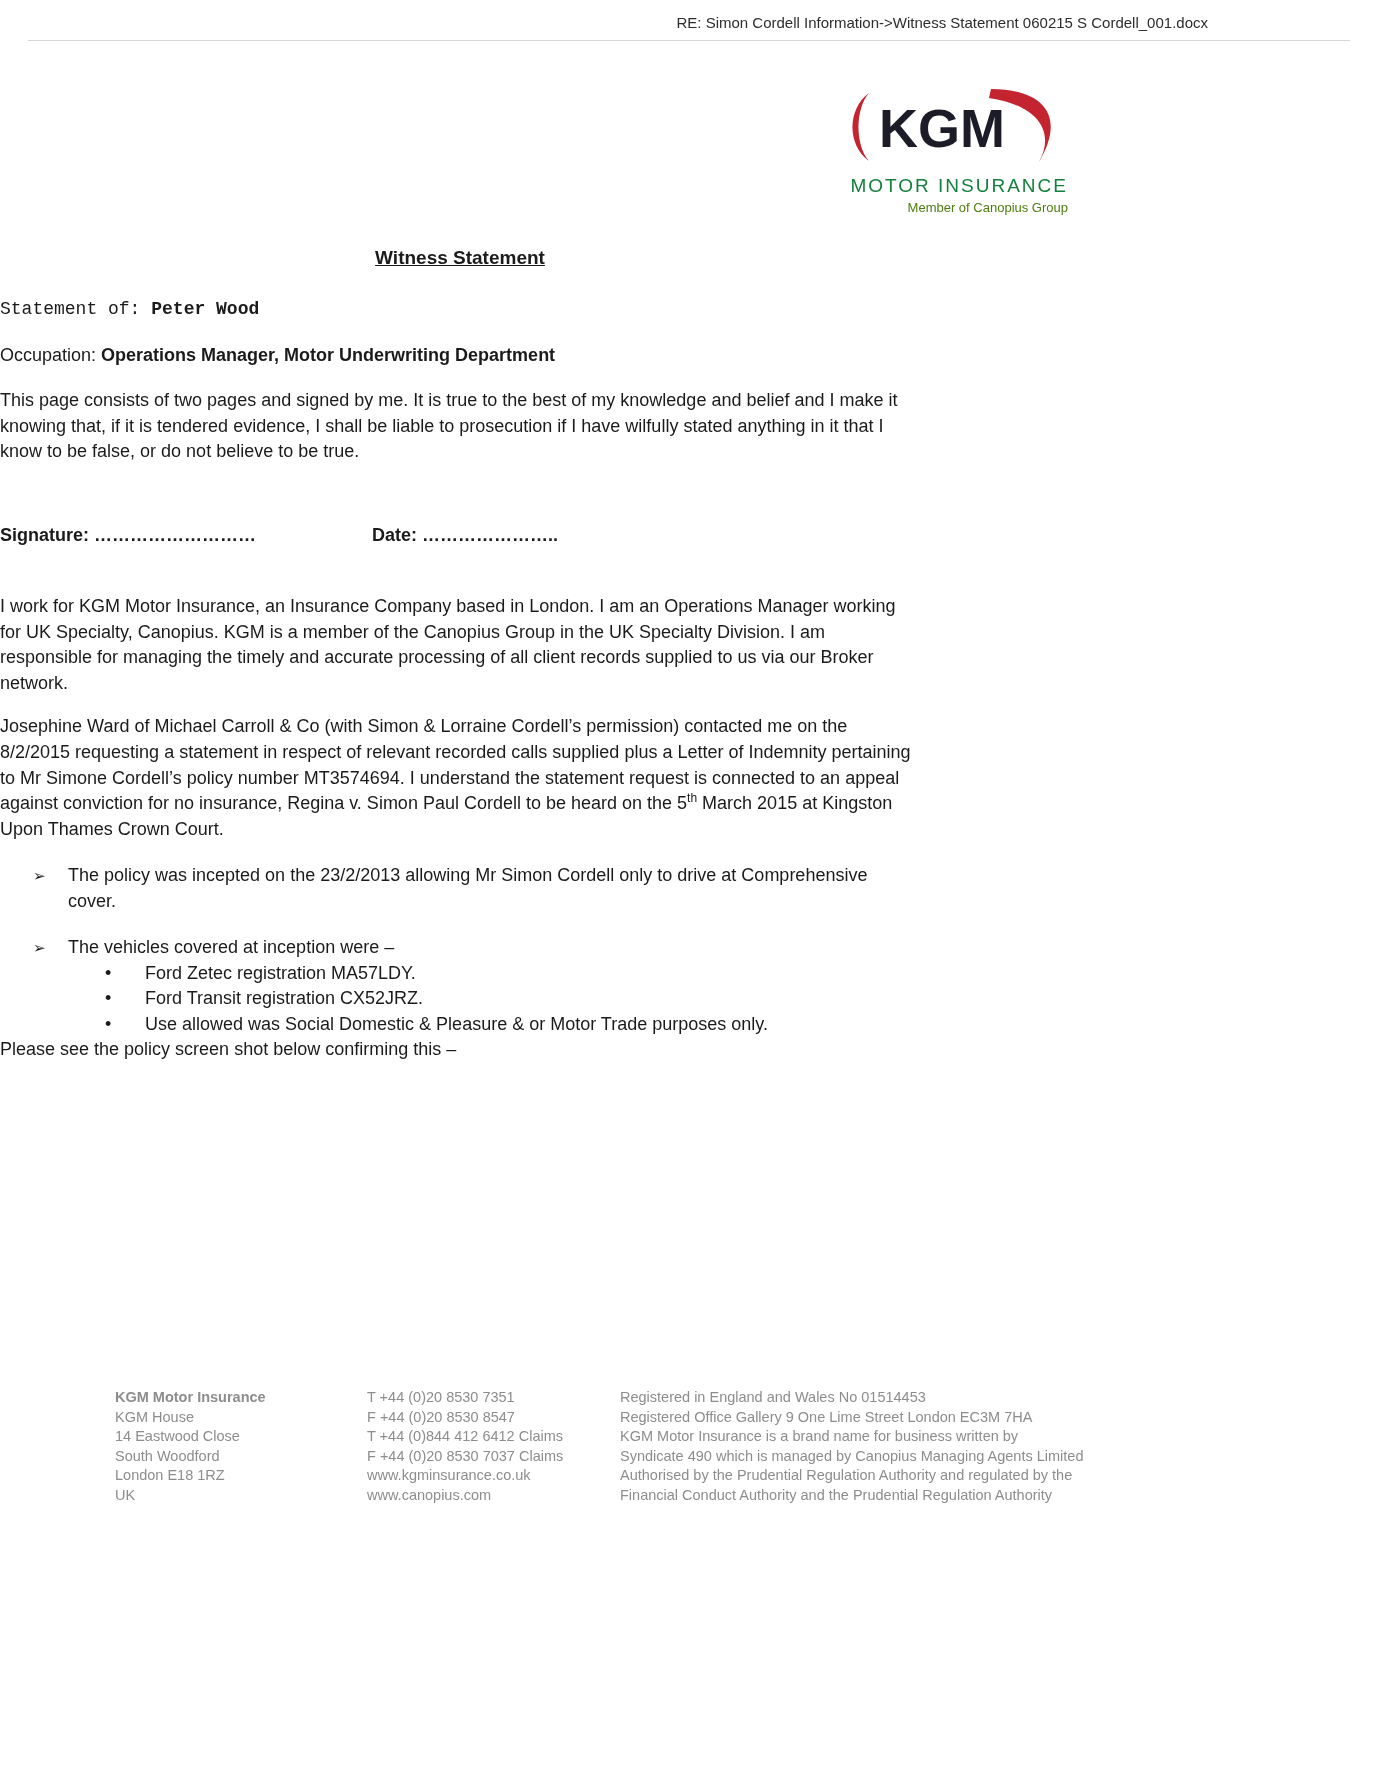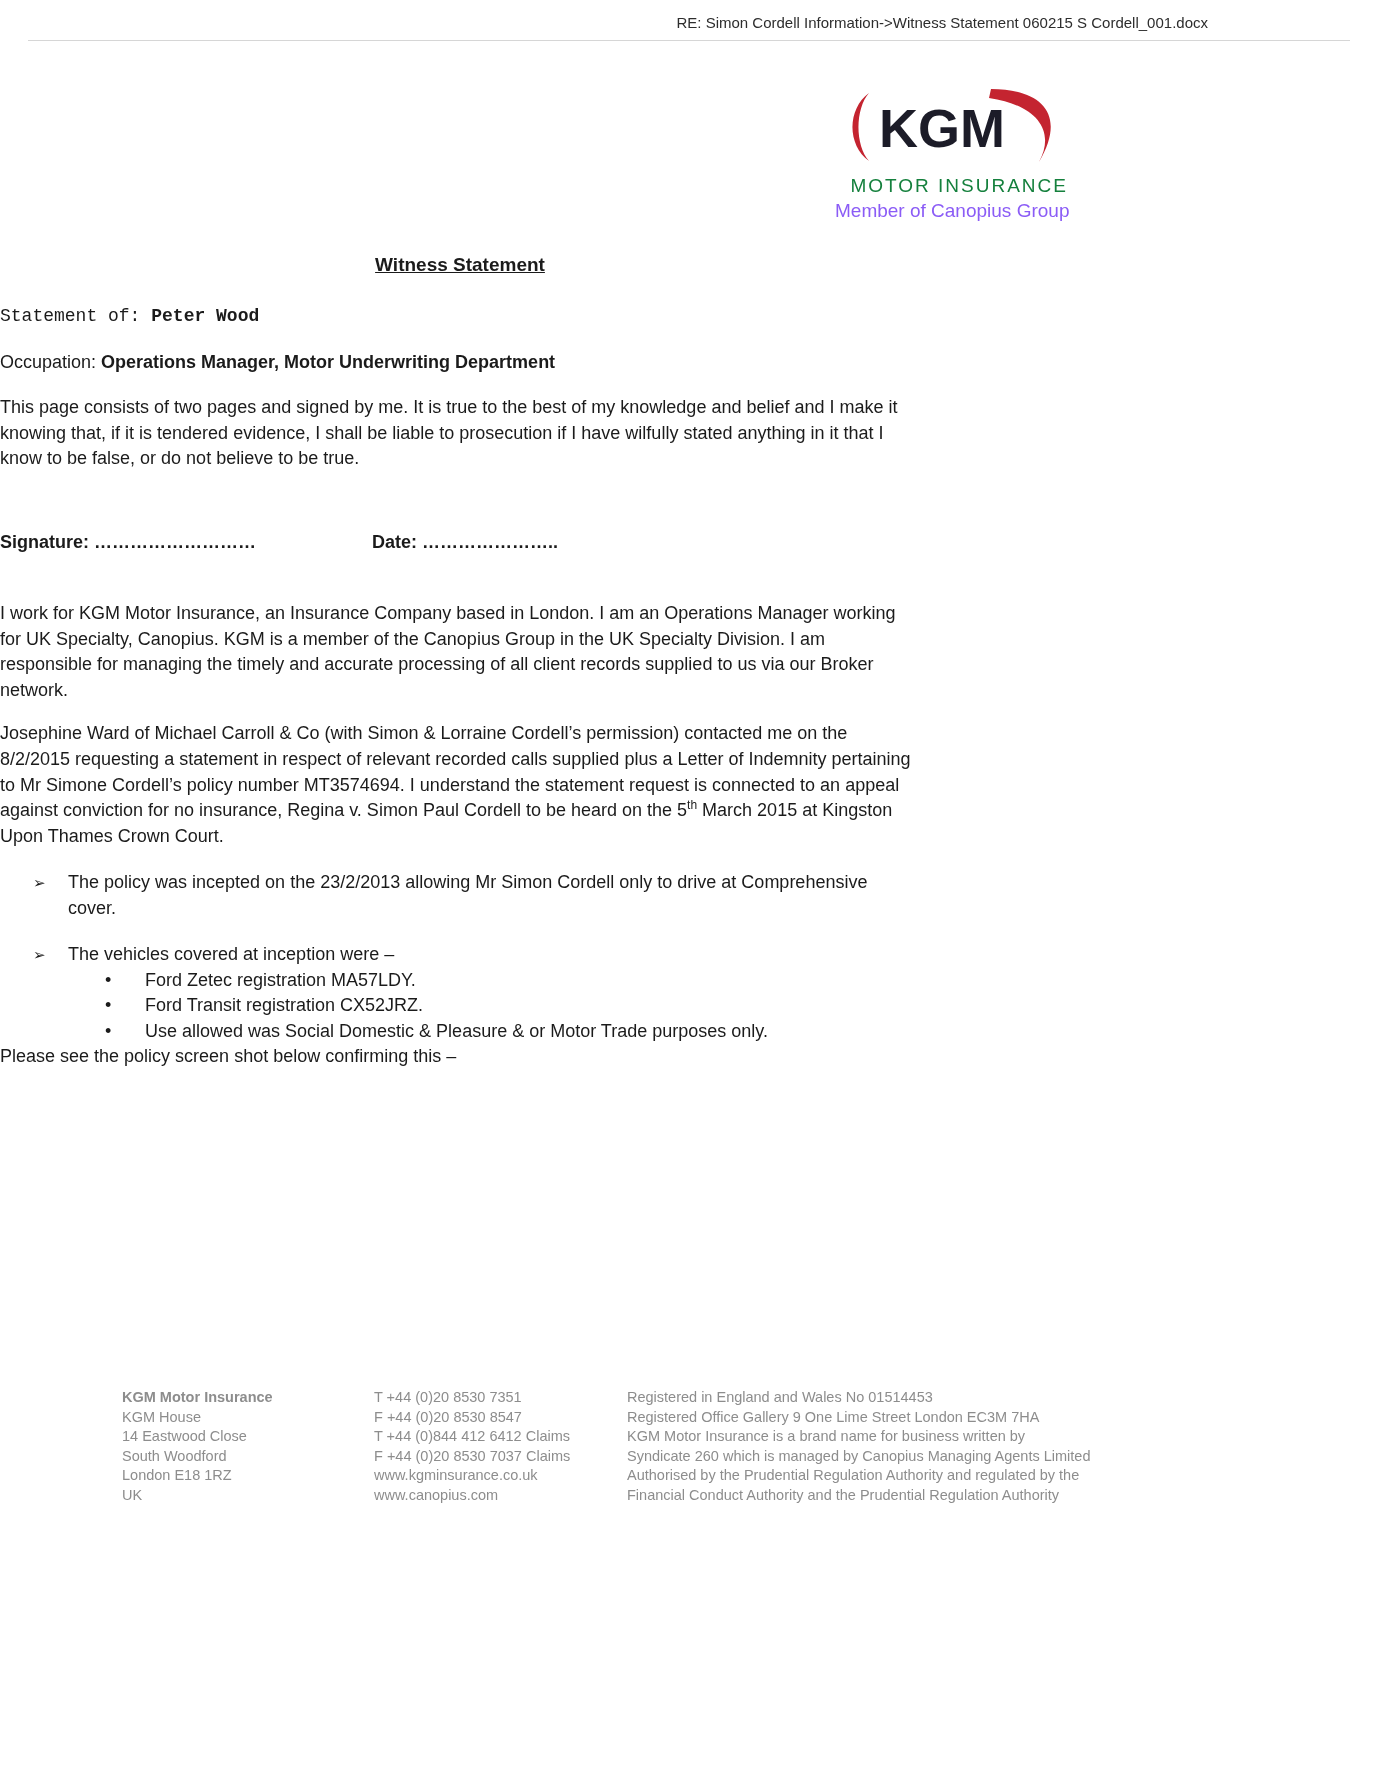--- a/index.html
+++ b/index.html
@@ -32,22 +32,22 @@
     margin-top: 8px;
     padding-right: 2px;
     font-size: 19px;
     letter-spacing: 2px;
     color: #15803d;
     white-space: nowrap;
   }
   .logo-tagline {
     margin-top: 3px;
     padding-right: 2px;
-    font-size: 19px;
-    color: #8b5cf6;
+    font-size: 13px;
+    color: #4d7c0f;
     white-space: nowrap;
   }
   .content {
     width: 1065px;
     font-size: 18px;
     line-height: 1.42;
   }
   .content .text-col { width: 920px; }
   .doc-title {
     margin-top: 30px;
@@ -83,21 +83,21 @@
   .bullet-row .bullet-text { flex: 1; }
   .sub-bullet-row {
     display: flex;
     margin-left: 105px;
   }
   .sub-bullet-row .bullet-dot { flex: 0 0 40px; text-align: left; }
   .sub-bullet-row .bullet-text { flex: 1; }
   .please-see { margin-top: 0; }
   .footer {
     position: absolute;
-    left: 122px;
+    left: 115px;
     top: 1388px;
     display: flex;
     font-size: 14.5px;
     line-height: 1.35;
     color: #8d8d8d;
   }
   .footer .footer-col-address { width: 252px; }
   .footer .footer-col-contact { width: 253px; }
   .footer .footer-col-legal { width: 470px; }
   .footer .footer-col-address .footer-line:first-child { font-weight: bold; }
@@ -191,19 +191,19 @@
         <div class="footer-line">F +44 (0)20 8530 8547</div>
         <div class="footer-line">T +44 (0)844 412 6412 Claims</div>
         <div class="footer-line">F +44 (0)20 8530 7037 Claims</div>
         <div class="footer-line">www.kgminsurance.co.uk</div>
         <div class="footer-line">www.canopius.com</div>
       </div>
     <div class="footer-col-legal">
         <div class="footer-line">Registered in England and Wales No 01514453</div>
         <div class="footer-line">Registered Office Gallery 9 One Lime Street London EC3M 7HA</div>
         <div class="footer-line">KGM Motor Insurance is a brand name for business written by</div>
-        <div class="footer-line">Syndicate 260 which is managed by Canopius Managing Agents Limited</div>
+        <div class="footer-line">Syndicate 490 which is managed by Canopius Managing Agents Limited</div>
         <div class="footer-line">Authorised by the Prudential Regulation Authority and regulated by the</div>
         <div class="footer-line">Financial Conduct Authority and the Prudential Regulation Authority</div>
       </div>
   </div>
 
 </div>
 
 </body></html>

